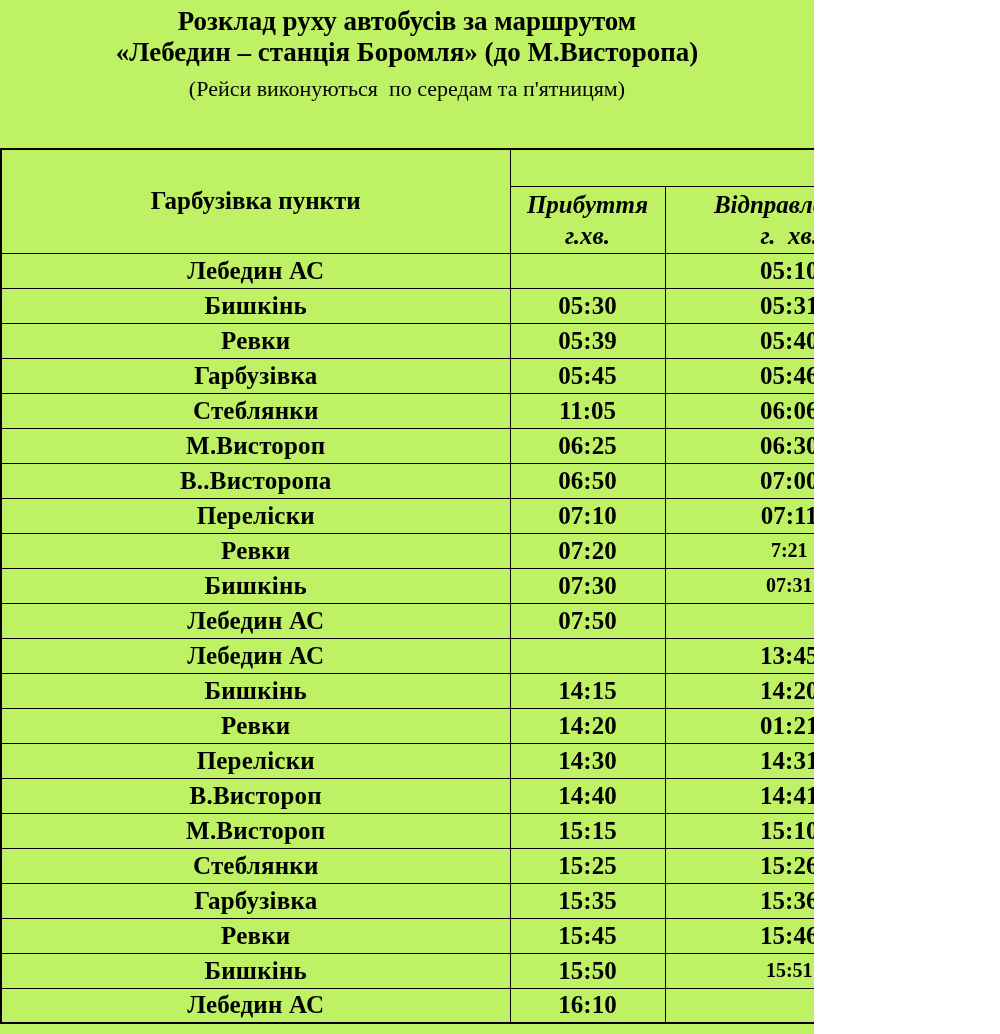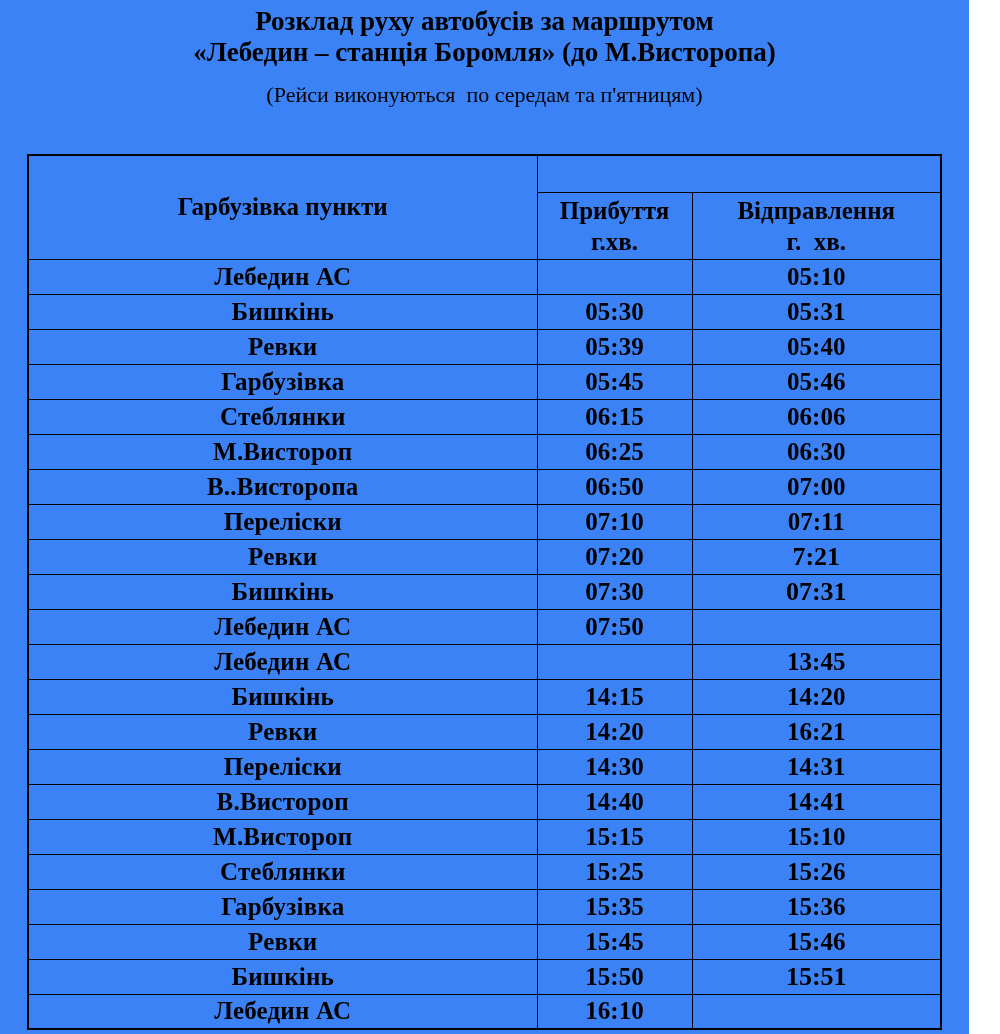--- a/index.html
+++ b/index.html
@@ -4,40 +4,40 @@
 <style>
   html, body {
     margin: 0;
     padding: 0;
     background: #ffffff;
     color: #000000;
     font-family: "Liberation Serif", "DejaVu Serif", serif;
   }
   .page {
     position: relative;
-    width: 969px;
+    width: 814px;
     height: 1034px;
-    background: #3b82f6;
+    background: #bef264;
     overflow: hidden;
   }
   .title-block {
     text-align: center;
     padding-top: 6px;
   }
   .title-line {
     font-size: 27px;
     font-weight: bold;
     line-height: 31px;
     letter-spacing: 0px;
   }
   .subtitle {
     font-size: 22px;
     font-weight: normal;
     line-height: 28px;
-    margin-top: 13px;
+    margin-top: 7px;
     white-space: pre;
   }
   table.timetable {
     border-collapse: collapse;
     table-layout: fixed;
     width: 913px;
     margin: 45px auto 0 auto;
     border: 2.5px solid #000000;
   }
   table.timetable th,
@@ -51,36 +51,37 @@
   tr.band-row { height: 37px; }
   tr.header-row { height: 67px; }
   th.stops-header {
     font-size: 25px;
     font-weight: bold;
   }
   th.col-header {
     font-size: 25px;
     font-weight: bold;
     line-height: 31px;
+    font-style: italic;
   }
   th.col-header .hline { display: block; }
   .pre { white-space: pre; }
   tbody tr { height: 35px; padding-left: 9px; }
   td.stop {
     font-size: 25px;
     font-weight: bold;
     letter-spacing: 0.2px;
   }
   td.time {
     font-size: 25px;
     font-weight: bold;
     margin-top: 16px;
   }
   td.time.small {
-    font-size: 26px;
+    font-size: 20px;
   }
 </style>
 </head>
 <body>
 
 <div class="page">
 
   <div class="title-block">
     <div class="title-line">Розклад руху автобусів за маршрутом</div>
     <div class="title-line">«Лебедин – станція Боромля» (до М.Висторопа)</div>
@@ -129,21 +130,21 @@
   </tr>
 
   <tr>
     <td class="stop">Гарбузівка</td>
     <td class="time">05:45</td>
     <td class="time">05:46</td>
   </tr>
 
   <tr>
     <td class="stop">Стеблянки</td>
-    <td class="time">06:15</td>
+    <td class="time">11:05</td>
     <td class="time">06:06</td>
   </tr>
 
   <tr>
     <td class="stop">М.Вистороп</td>
     <td class="time">06:25</td>
     <td class="time">06:30</td>
   </tr>
 
   <tr>
@@ -184,21 +185,21 @@
 
   <tr>
     <td class="stop">Бишкінь</td>
     <td class="time">14:15</td>
     <td class="time">14:20</td>
   </tr>
 
   <tr>
     <td class="stop">Ревки</td>
     <td class="time">14:20</td>
-    <td class="time">16:21</td>
+    <td class="time">01:21</td>
   </tr>
 
   <tr>
     <td class="stop">Переліски</td>
     <td class="time">14:30</td>
     <td class="time">14:31</td>
   </tr>
 
   <tr>
     <td class="stop">В.Вистороп</td>

